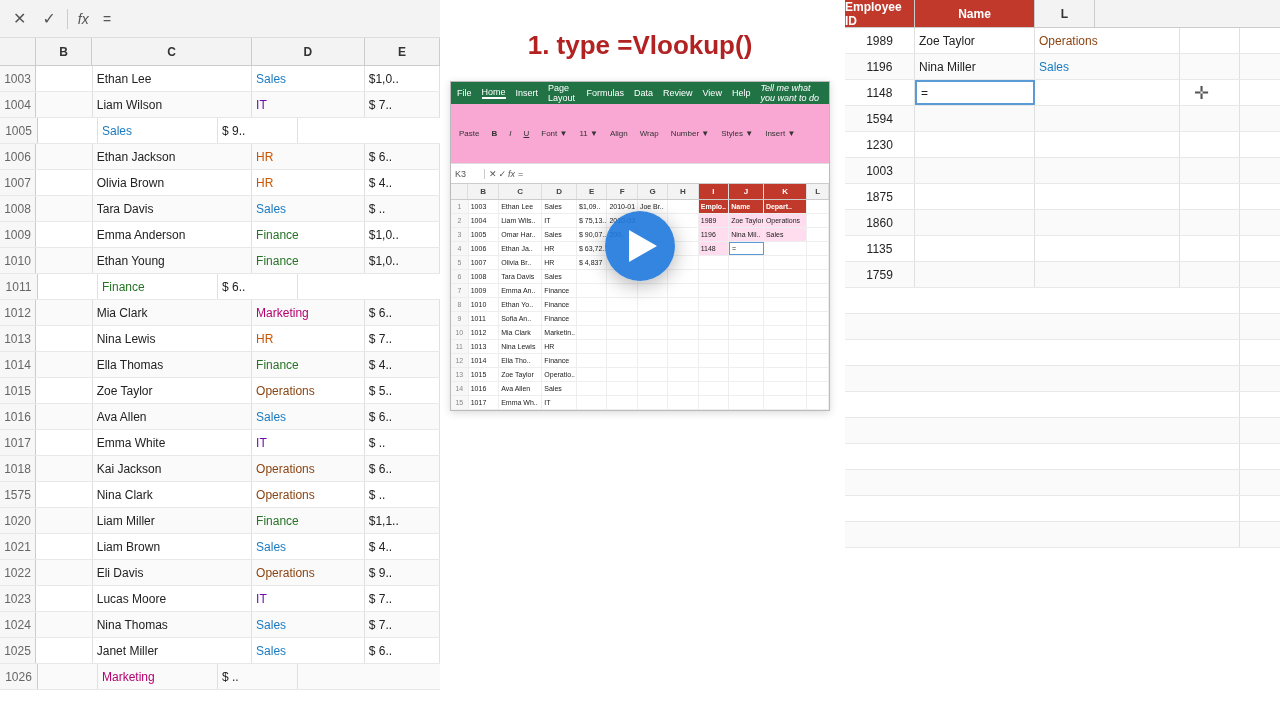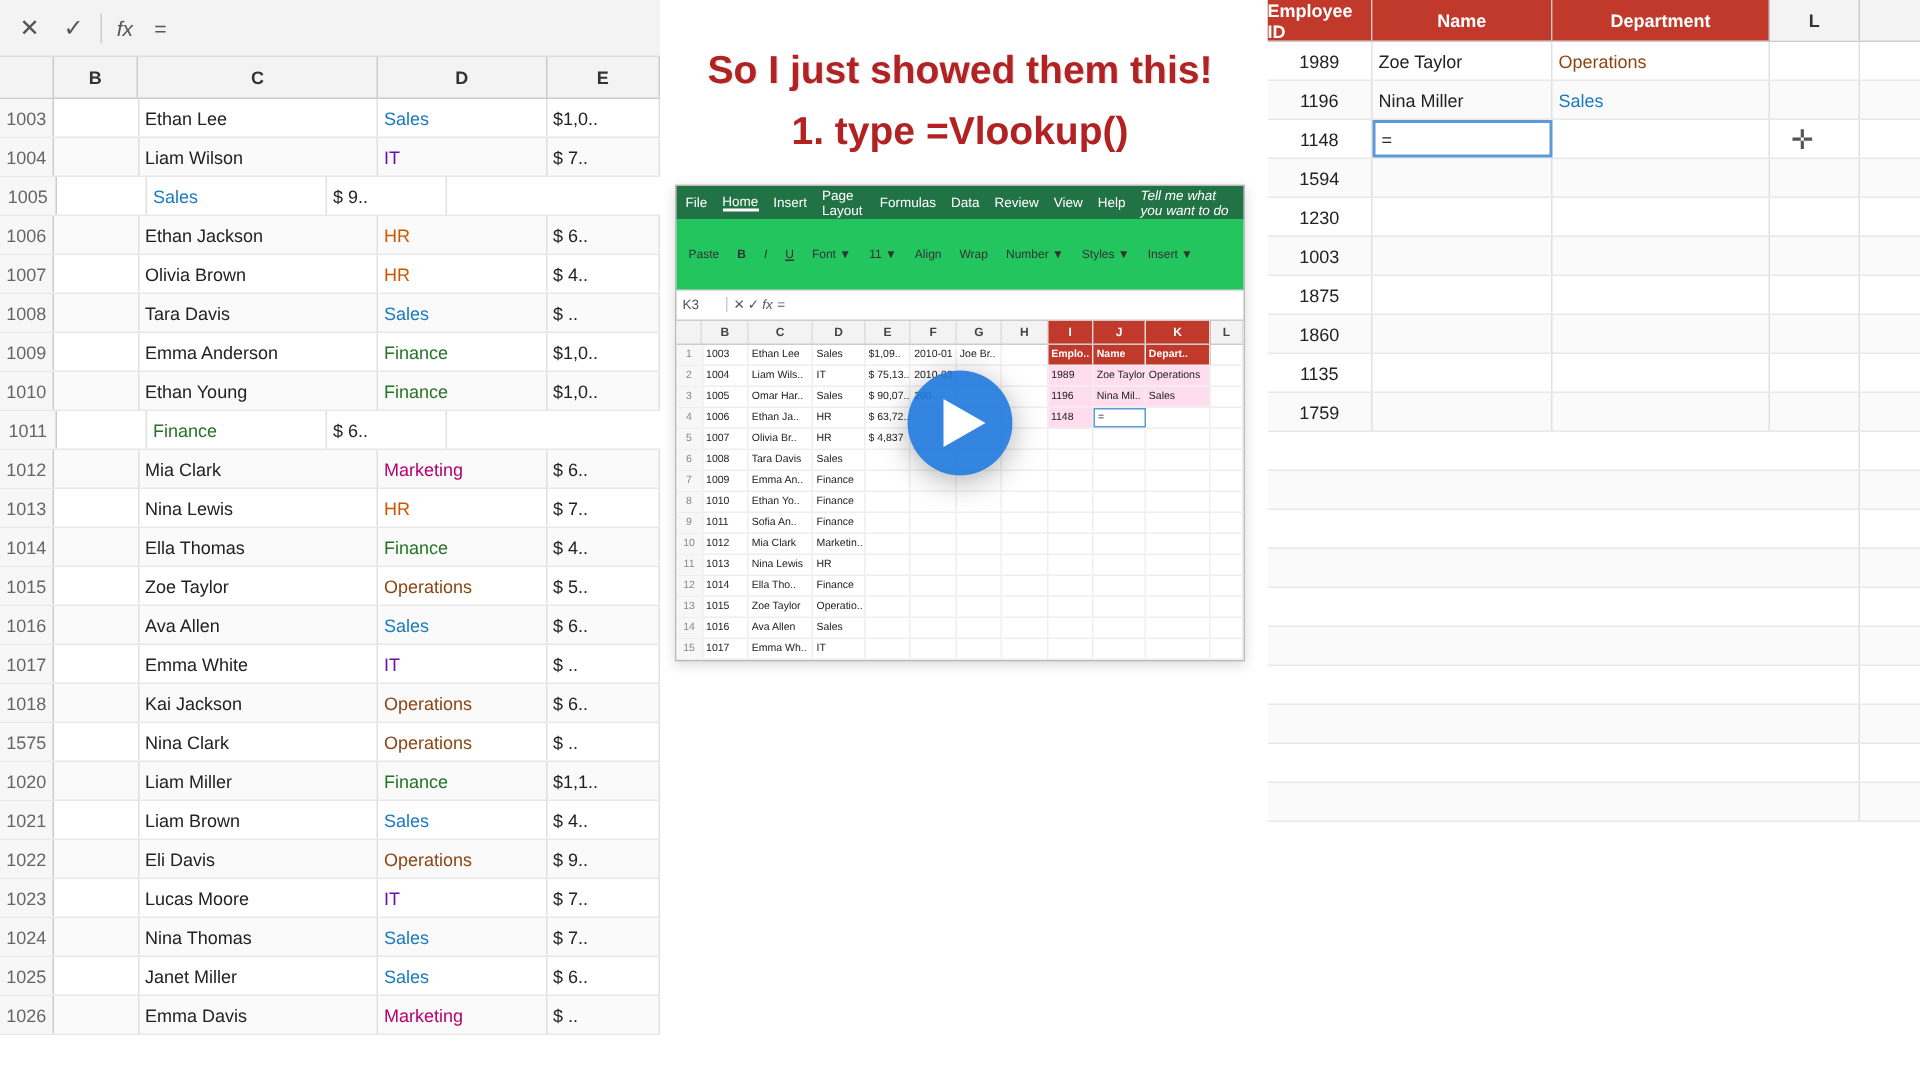--- a/index.html
+++ b/index.html
@@ -195,23 +195,23 @@
       gap: 10px;
     }
     .mini-ribbon-tab {
       color: #fff;
       font-size: 9px;
       cursor: pointer;
     }
     .mini-ribbon-tab.active { border-bottom: 2px solid #fff; }
 
     .mini-ribbon2 {
-      background: #22c55e;
+      background: #f9a8d4;
       border-bottom: 1px solid #ddd;
-      height: 48px;
+      height: 60px;
       display: flex;
       align-items: center;
       padding: 0 4px;
       gap: 4px;
       flex-wrap: wrap;
     }
     .mini-btn {
       font-size: 8px;
       color: #333;
       padding: 2px 4px;
@@ -478,29 +478,27 @@
     <div class="spreadsheet-row">
         <div class="cell cell-row-num">1025</div>
         <div class="cell cell-b"></div>
         <div class="cell cell-c">Janet Miller</div>
         <div class="cell cell-d dept-sales">Sales</div>
         <div class="cell cell-e">$ 6..</div>
       </div>
     <div class="spreadsheet-row">
         <div class="cell cell-row-num">1026</div>
         <div class="cell cell-b"></div>
-        <div class="cell cell-c">Emma Davis</div>
         <div class="cell cell-d dept-marketing">Marketing</div>
         <div class="cell cell-e">$ ..</div>
       </div>
   </div>
 </div>
 
 <div class="center-panel">
-  <div class="overlay-title">So I just showed them this!</div>
   <div class="overlay-subtitle">1. type =Vlookup()</div>
 
   <div class="mini-excel-wrapper">
     <div class="mini-excel">
 
       <div class="mini-ribbon">
         <span class="mini-ribbon-tab">File</span>
         <span class="mini-ribbon-tab active">Home</span>
         <span class="mini-ribbon-tab">Insert</span>
         <span class="mini-ribbon-tab">Page Layout</span>
@@ -772,21 +770,20 @@
       <div class="play-triangle"></div>
     </div>
   </div>
 </div>
 
 <div class="right-panel">
 
   <div class="col-headers-right">
     <div class="col-header col-i" style="width:70px; background:#c0392b; color:#fff;">Employee ID</div>
     <div class="col-header col-j" style="width:120px;">Name</div>
-    <div class="col-header col-k" style="width:145px;">Department</div>
     <div class="col-header col-l" style="width:60px; background:#f3f3f3; color:#333;">L</div>
   </div>
 
   <div class="spreadsheet-rows-left">
     <div class="right-row">
       <div class="cell cell-i" style="width:70px;">1989</div>
       <div class="cell cell-j" style="width:120px;">Zoe Taylor</div>
       <div class="cell cell-k dept-operations" style="width:145px;">Operations</div>
       <div class="cell" style="width:60px;"></div>
     </div>

